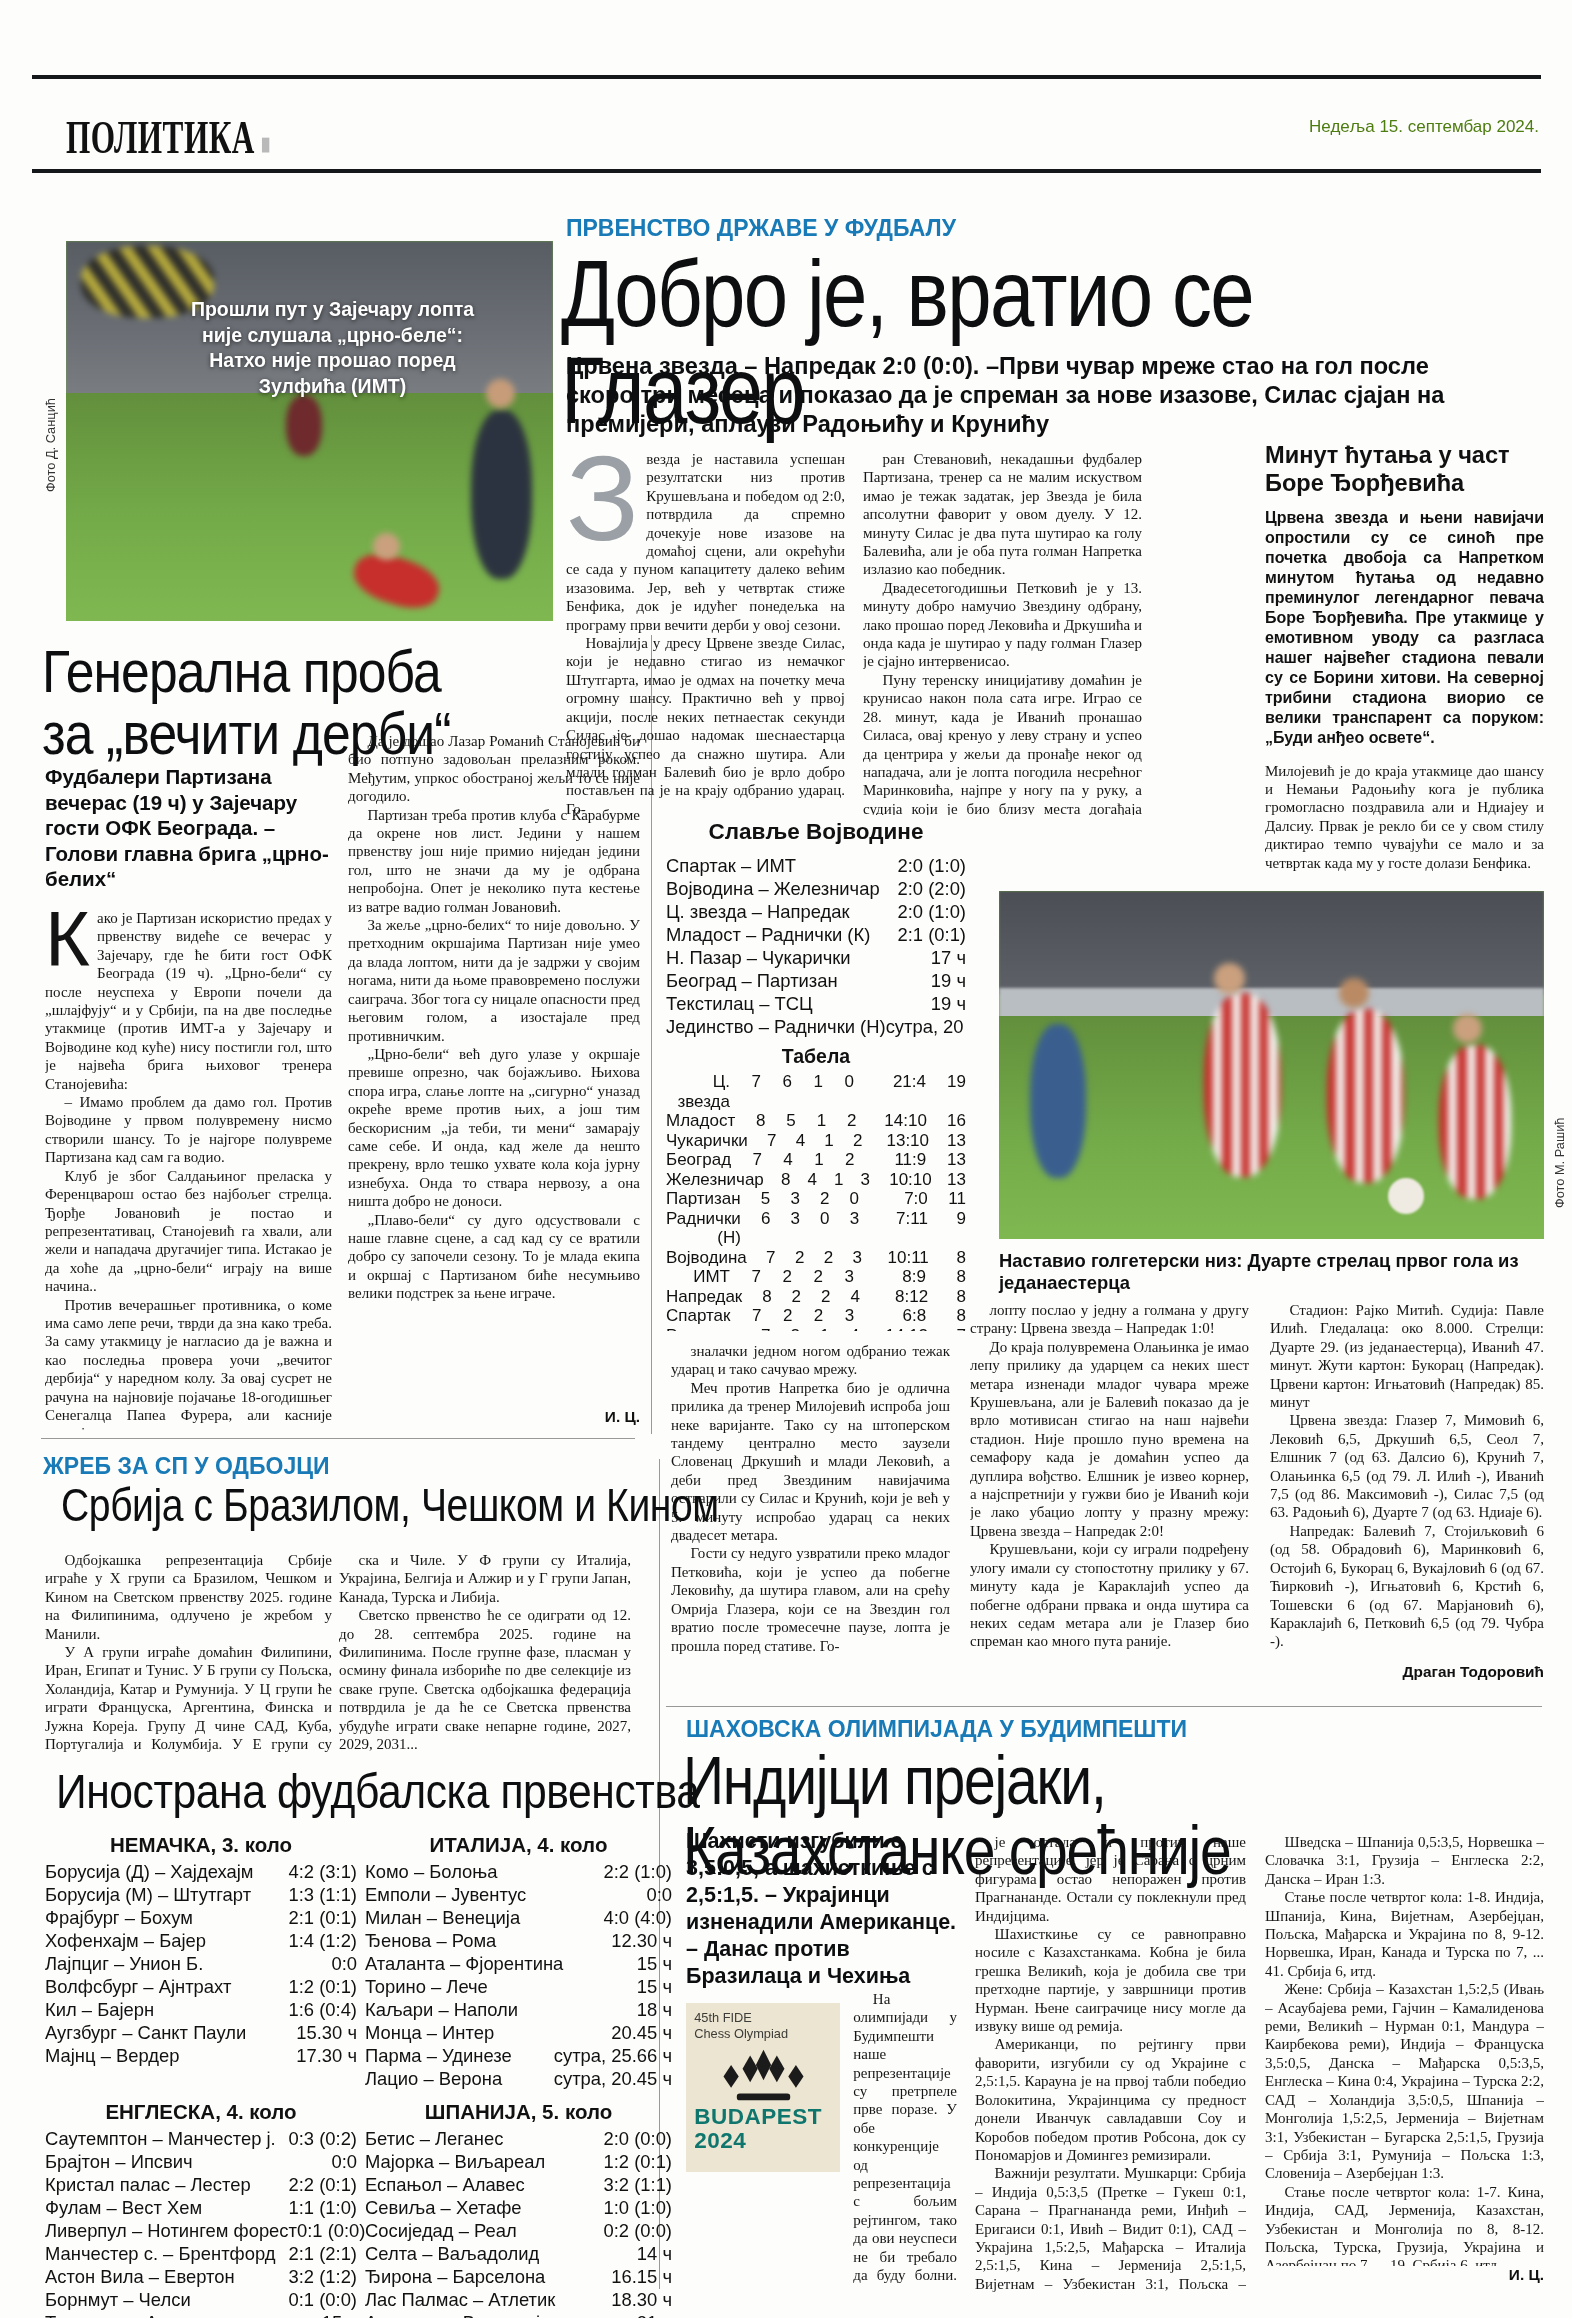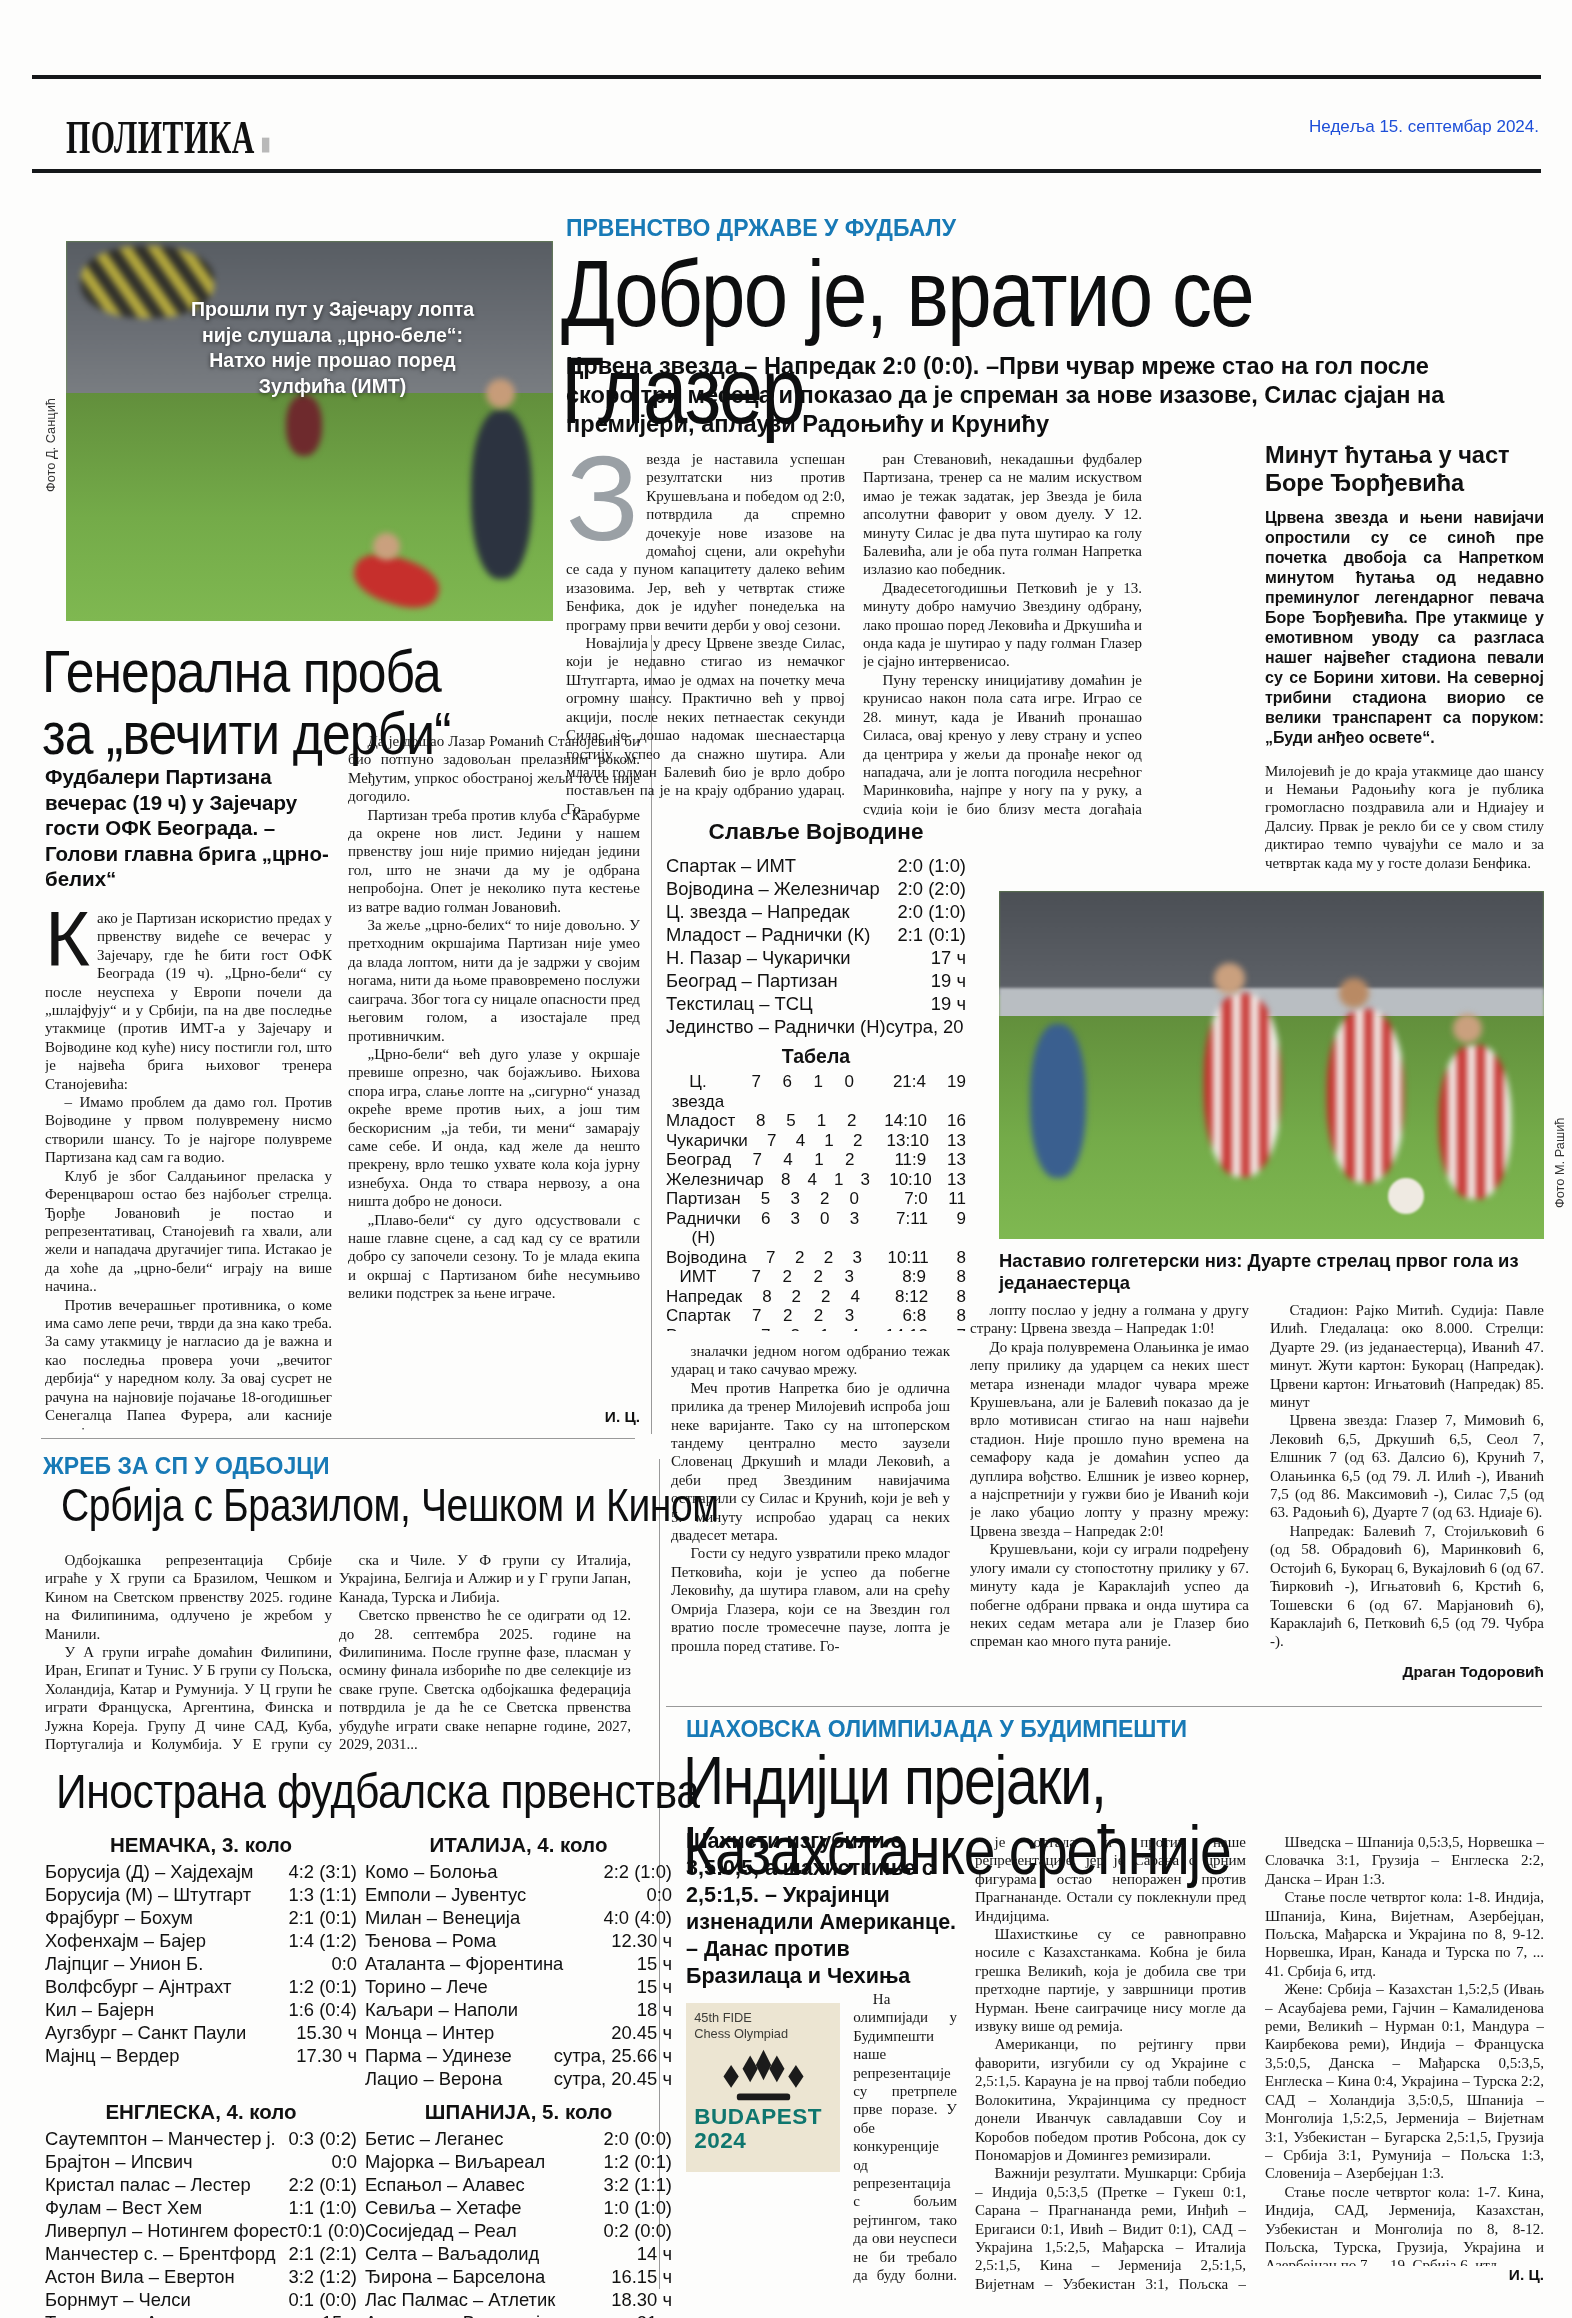--- a/index.html
+++ b/index.html
@@ -12,42 +12,42 @@
         font-weight:bold;font-size:34px;letter-spacing:0.5px;transform:scale(.92,1.35);transform-origin:left top;}
   .logo-sq{display:inline-block;width:8.2px;height:11.3px;background:#b9b9b9;margin-left:7.2px;}
   .sport-band{position:absolute;left:481px;top:80px;width:614px;height:90px;overflow:hidden;
         background:radial-gradient(ellipse 70% 160% at 50% 50%, #cfe6a4 0%, #d8ebb6 55%, #f2f8e6 88%, #ffffff 100%);}
   .band-stripe{position:absolute;left:0;top:37px;width:100%;height:23.6px;background:#fff;}
   .band-gap1,.band-gap2{position:absolute;top:-10.2px;width:8.2px;height:113px;background:#fff;border-radius:50%/40%;}
   .band-gap1{left:224px;transform:rotate(6deg);}
   .band-gap2{left:380px;transform:rotate(-6deg);}
   .sport-title{position:absolute;left:0;width:100%;top:2px;text-align:center;font-size:84px;line-height:84px;
         font-weight:bold;letter-spacing:0;transform:scaleX(.62);color:#1a1c1d;}
-  .masthead-date{position:absolute;right:34px;top:117px;font-size:17px;color:#1d4ed8;}
+  .masthead-date{position:absolute;right:34px;top:117px;font-size:17px;color:#4d7c0f;}
   
   .kicker{font-weight:bold;color:#187ab6;font-size:23px;letter-spacing:0;}
   .hl{font-weight:bold;color:#0d0e0f;transform-origin:left top;white-space:pre-line;}
   .body{font-family:"Liberation Serif",serif;font-size:15px;line-height:18.4px;text-align:justify;
         color:#161616;overflow:hidden;}
   .body p{margin:0;text-indent:19.5px;}
   .body p.noind{text-indent:0;}
   .leadsans{font-weight:bold;font-size:21.5px;line-height:27px;color:#0d0e0f;text-align:left;overflow:hidden;}
   .dropcap{float:left;font-family:"Liberation Sans",sans-serif;font-weight:bold;padding-right:7.2px;}
   .sig{font-weight:bold;font-family:"Liberation Sans",sans-serif;text-align:right;font-size:15.4px;}
   .vcred{position:absolute;font-size:12.8px;color:#333;transform:rotate(-90deg);transform-origin:left top;white-space:nowrap;}
   .hairline-v{position:absolute;width:1px;background:#777;}
   .hairline-h{position:absolute;height:1px;background:#777;}
   
   .fxbox-title{font-weight:bold;font-size:22.5px;text-align:center;margin-bottom:9.2px;}
   .fx{display:flex;justify-content:space-between;font-size:18.4px;line-height:23px;}
   .fx-t{white-space:nowrap;}
   .fx-s{white-space:nowrap;text-align:right;}
   .tbl-title{font-weight:bold;font-size:19.5px;text-align:center;margin:7.2px 0 4.1px 0;}
   .trow{display:flex;font-size:17px;line-height:19.5px;}
-  .trow .tn{flex:1;text-align:center;}
+  .trow .tn{flex:1;text-align:right;}
   .trow .tc{width:31px;text-align:right;}
   .trow .tg{width:72px;text-align:right;}
   .trow .tp{width:40px;text-align:right;}
   .lg-h{font-weight:bold;font-size:20.5px;text-align:center;margin:5.1px 0 3.1px 0;}
   
   .photo{position:absolute;overflow:hidden;background:#6a9c42;}
   .ph-stands{position:absolute;left:0;top:0;width:100%;height:42%;
       background:linear-gradient(#585d63,#6c7076 60%,#7b7f83);filter:blur(1px);}
   .ph-pitch{position:absolute;left:0;bottom:0;width:100%;height:60%;
       background:linear-gradient(#628f3c,#74ab49 55%,#7fb851);}

